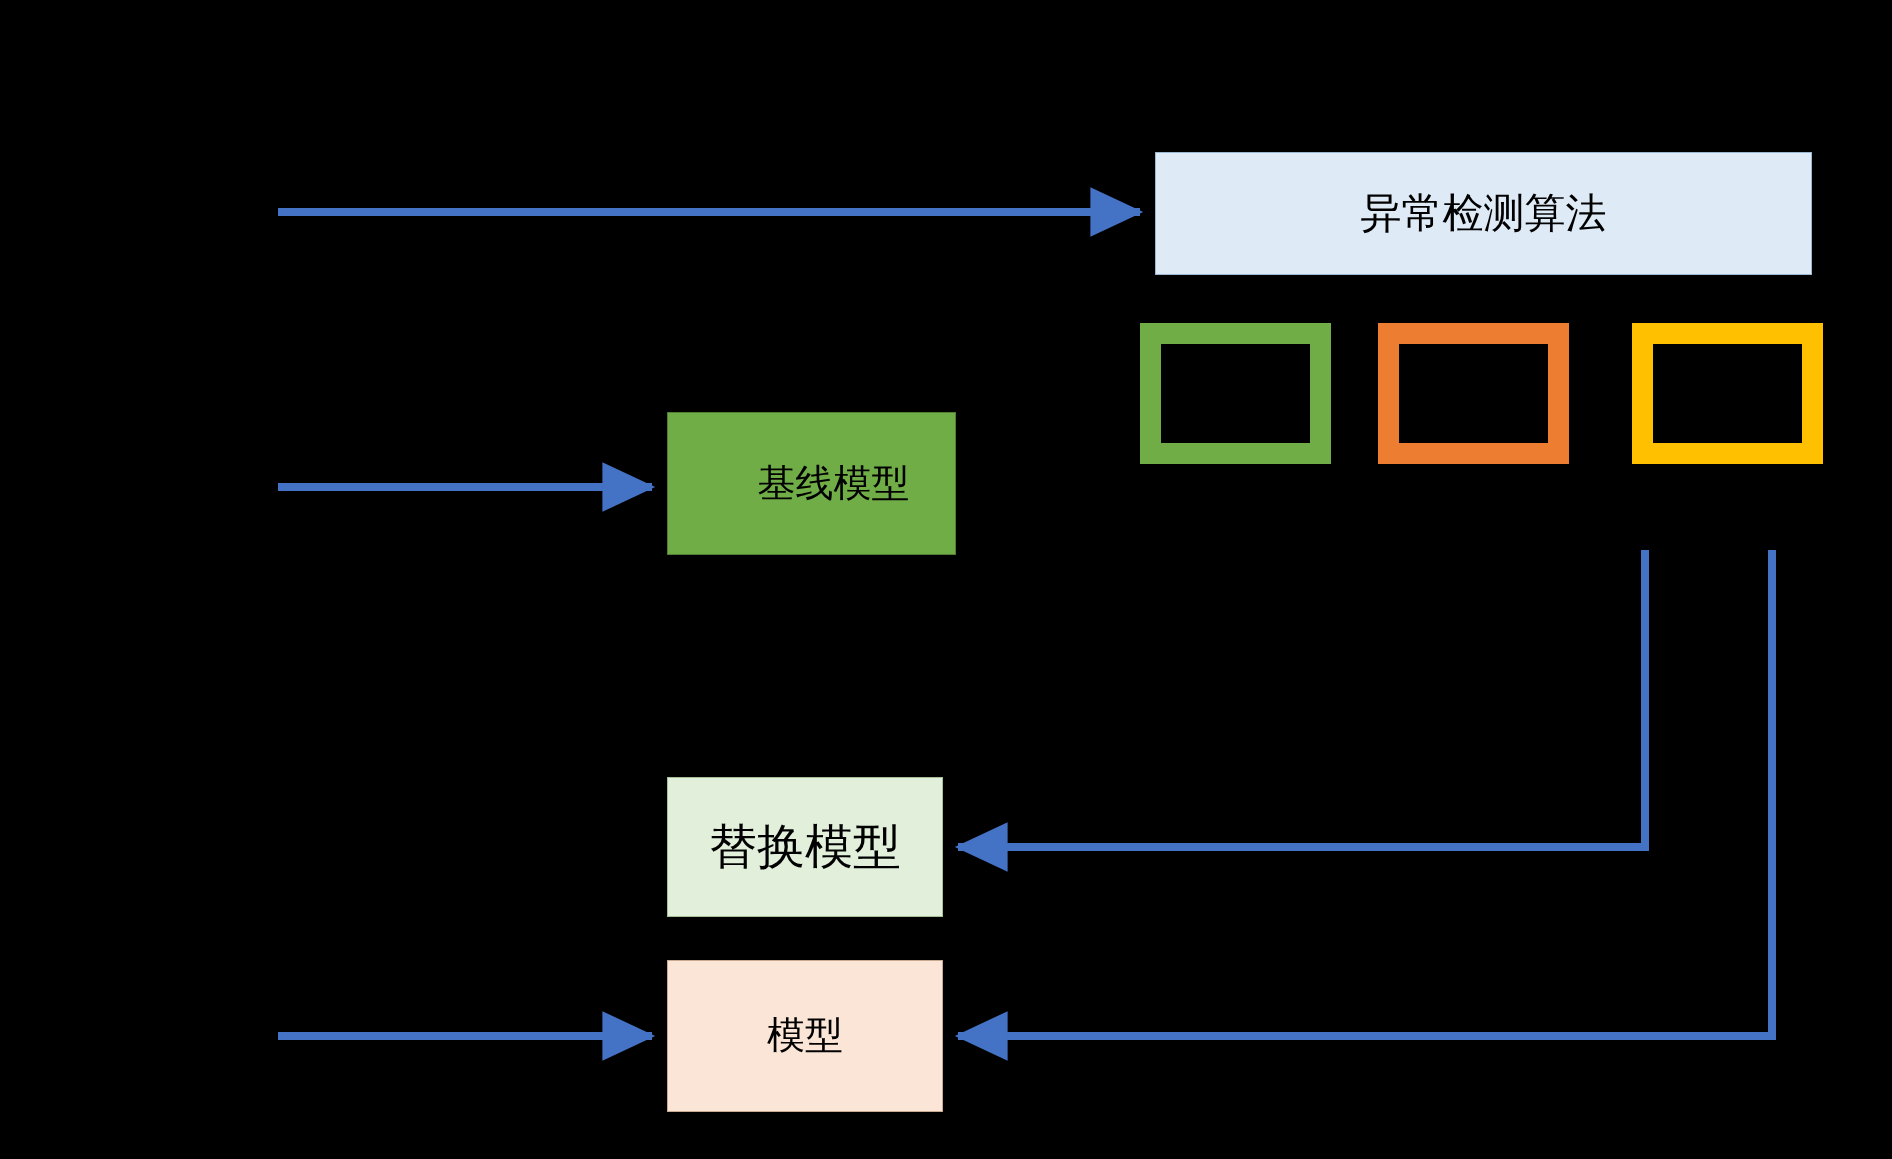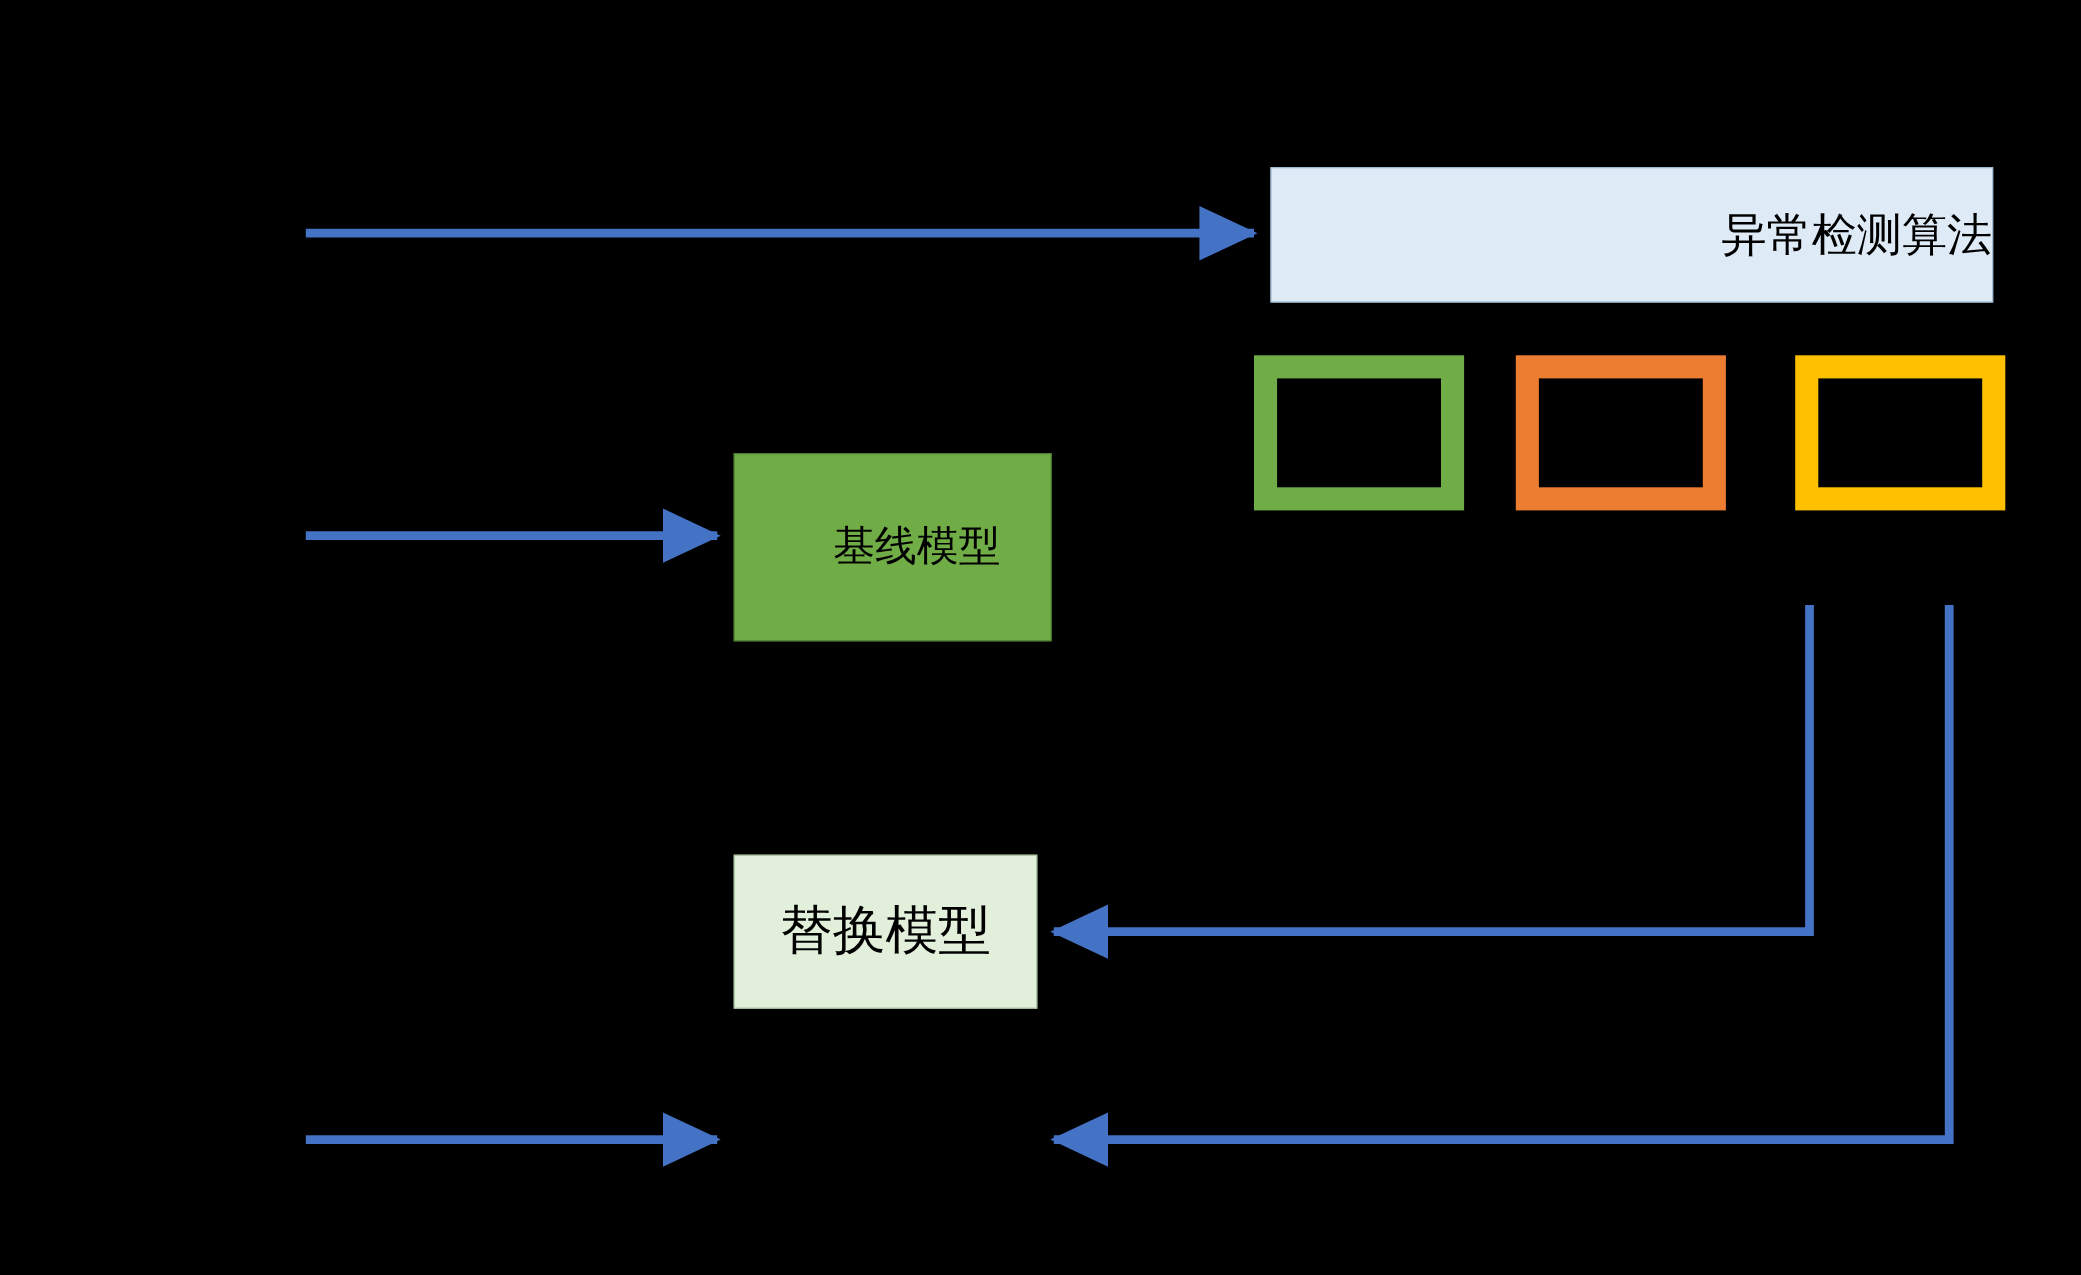--- a/index.html
+++ b/index.html
@@ -35,39 +35,38 @@
 
   
   #box-algo {
     left: 1155px;
     top: 152px;
     width: 657px;
     height: 123px;
     background: #DEEAF6;
     border: 1px solid #9BB8D3;
     font-size: 41px;
-    justify-content: flex-end;
   }
 
   
   .swatch {
     position: absolute;
     box-sizing: border-box;
     background: transparent;
   }
   #swatch-green  { left: 1140px; top: 323px; width: 191px; height: 141px; border: 21px solid #70AD47; }
   #swatch-orange { left: 1378px; top: 323px; width: 191px; height: 141px; border: 21px solid #ED7D31; }
   #swatch-yellow { left: 1632px; top: 323px; width: 191px; height: 141px; border: 21px solid #FFC000; }
 
   
   #box-baseline {
     left: 667px;
     top: 412px;
     width: 289px;
-    height: 171px;
+    height: 143px;
     background: #70AD47;
     border: 1px solid #507E32;
     font-size: 38px;
     padding-left: 44px;
   }
 
   
   #box-replacement {
     left: 667px;
     top: 777px;
@@ -144,14 +143,17 @@
   <div class="swatch" id="swatch-yellow"></div>
 
   <div class="node" id="box-baseline">
     <span class="node-label">基线模型</span>
   </div>
 
   <div class="node" id="box-replacement">
     <span class="node-label">替换模型</span>
   </div>
 
+  <div class="node" id="box-model">
+    <span class="node-label">模型</span>
+  </div>
 
 </div>
 
 </body></html>

